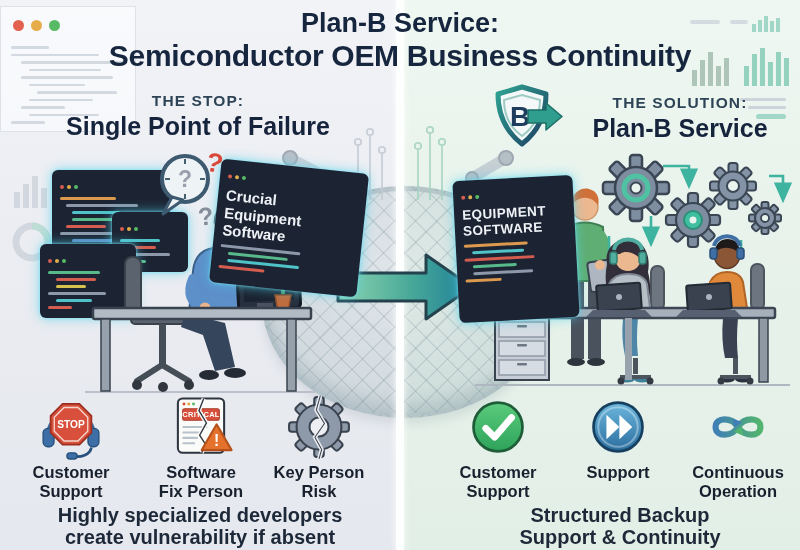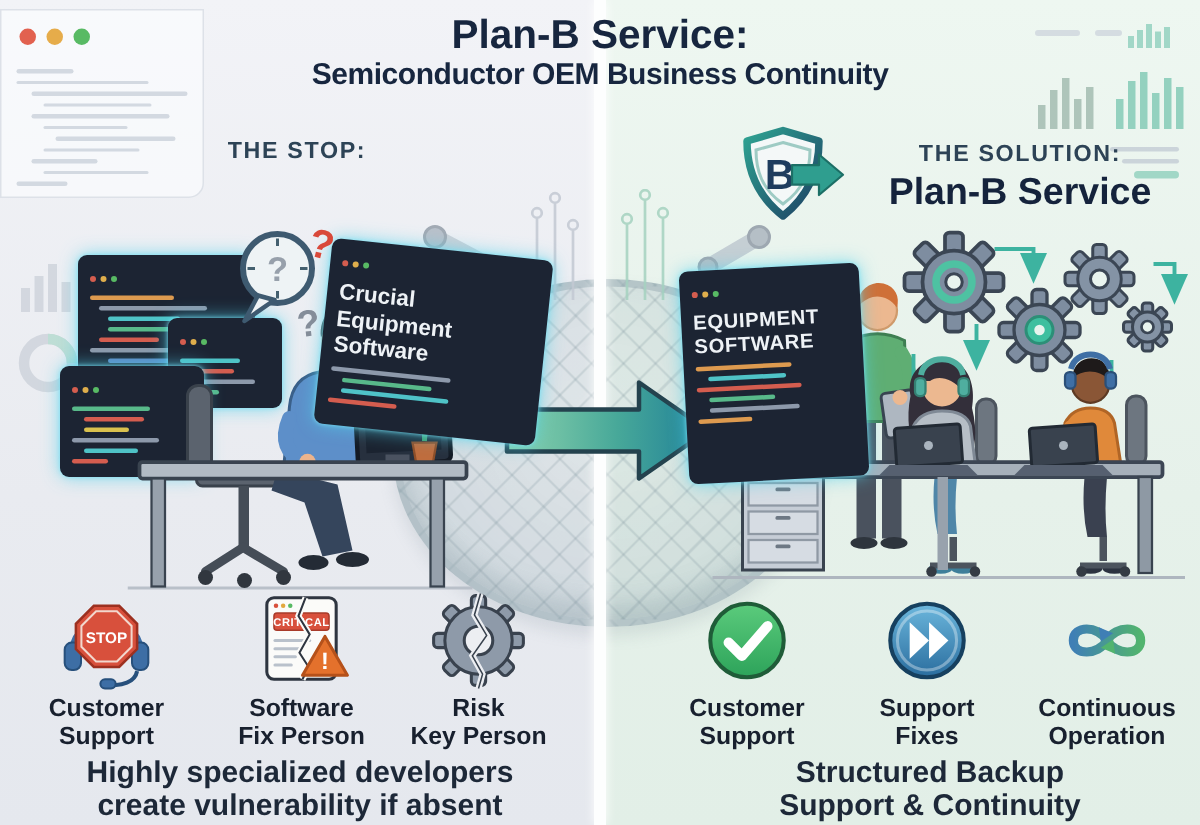--- a/index.html
+++ b/index.html
@@ -6,21 +6,21 @@
   .poster{position:relative;width:800px;height:550px;overflow:hidden;
     font-family:"Liberation Sans",sans-serif;color:#17263f;}
   .abs{position:absolute;}
   
   .half-left{left:0;top:0;width:400px;height:550px;background:linear-gradient(180deg,#f2f3f7 0%,#e9ebf0 60%,#e5e8ee 100%);z-index:0;}
   .half-right{left:400px;top:0;width:400px;height:550px;background:linear-gradient(180deg,#eef7f1 0%,#e6f1ea 60%,#e2efe7 100%);z-index:0;}
   .divider{left:396px;top:0;width:8px;height:550px;background:#fdfefe;box-shadow:0 0 7px rgba(255,255,255,.95);z-index:2;}
   
   .title{left:0;top:8px;width:800px;text-align:center;z-index:6;line-height:1.14;}
   .title .t1{font-size:27px;font-weight:800;}
-  .title .t2{font-size:20px;font-weight:800;letter-spacing:-.3px;}
+  .title .t2{font-size:30px;font-weight:800;letter-spacing:-.3px;}
   
   .risk-head{left:20px;top:92px;width:356px;text-align:center;z-index:6;}
   .kicker{font-size:15.5px;font-weight:800;letter-spacing:1.1px;color:#2d4356;}
   .headline{font-size:25px;font-weight:800;color:#15233c;margin-top:2px;}
   .sol-kicker-block{left:570px;top:94px;width:220px;text-align:center;z-index:6;}
   .shield-logo{left:494px;top:84px;z-index:6;}
   
   .wafer{left:262px;top:186px;width:276px;height:222px;border-radius:50%;z-index:1;
     border:5px solid rgba(145,165,172,.45);
     background:
@@ -175,20 +175,21 @@
     <circle cx="44" cy="30" r="6" fill="#b0bac2" stroke="#96a0ab" stroke-width="2"></circle>
   </svg>
 
   <div class="abs title">
     <div class="t1">Plan-B Service:</div>
     <div class="t2">Semiconductor OEM Business Continuity</div>
   </div>
 
   <div class="abs risk-head">
     <div class="kicker">THE STOP:</div>
+    <div class="headline">Single Point of Failure</div>
   </div>
 
   <svg class="abs shield-logo" width="74" height="66" viewBox="0 0 74 66">
     <defs>
       <linearGradient id="gShield" x1="0" y1="0" x2="1" y2="1">
         <stop offset="0" stop-color="#2fa392"></stop>
           <stop offset="1" stop-color="#1d3f63"></stop>
       </linearGradient>
     </defs>
     <path d="M28 3 L52 10 C52 29 46 46 28 60 C10 46 4 29 4 10 Z" fill="#f4f8f8" stroke="url(#gShield)" stroke-width="5" stroke-linejoin="round"></path>
@@ -515,22 +516,22 @@
           <rect x="-7" y="-44" width="14" height="88" rx="4" transform="rotate(90)"></rect>
           <rect x="-7" y="-44" width="14" height="88" rx="4" transform="rotate(135)"></rect>
           <circle r="33"></circle>
         </g>
         <circle r="14" fill="#eceef2" stroke="#39424e" stroke-width="3"></circle>
         <path d="M2 -46 L-4 -25 L8 -5 L-6 15 L4 33 L0 47" fill="none" stroke="#eceef2" stroke-width="6"></path>
         <path d="M2 -46 L-4 -25 L8 -5 L-6 15 L4 33 L0 47" fill="none" stroke="#39424e" stroke-width="1.5"></path>
       </g>
     </svg>
     <div class="lbl">
-      <span>Risk</span>
-        <span>Key Person</span>
+      <span>Key Person</span>
+        <span>Risk</span>
     </div>
   </div>
 
   <div class="abs item" style="left:437px">
     <svg width="68" height="66" viewBox="0 0 100 96">
       <defs>
           <linearGradient id="gGreen" x1="0" y1="0" x2="0" y2="1">
             <stop offset="0" stop-color="#5bcb7c"></stop>
             <stop offset="1" stop-color="#2da35a"></stop>
           </linearGradient>
@@ -552,21 +553,20 @@
             <stop offset="1" stop-color="#2a6d9e"></stop>
           </linearGradient>
         </defs>
       <circle cx="50" cy="48" r="36" fill="url(#gBlue)" stroke="#16405f" stroke-width="4"></circle>
       <circle cx="50" cy="48" r="29" fill="none" stroke="rgba(255,255,255,.35)" stroke-width="3"></circle>
       <polygon points="33,30 52,48 33,66" fill="#ffffff"></polygon>
       <polygon points="52,30 71,48 52,66" fill="#ffffff"></polygon>
     </svg>
     <div class="lbl">
       <span>Support</span>
-        <span>Fixes</span>
     </div>
   </div>
 
   <div class="abs item" style="left:677px">
     <svg width="68" height="66" viewBox="0 0 100 96">
       <defs>
           <linearGradient id="gLoop" x1="0" y1="0" x2="1" y2="0">
             <stop offset="0" stop-color="#3f7fb5"></stop>
             <stop offset="1" stop-color="#52b46e"></stop>
           </linearGradient>

